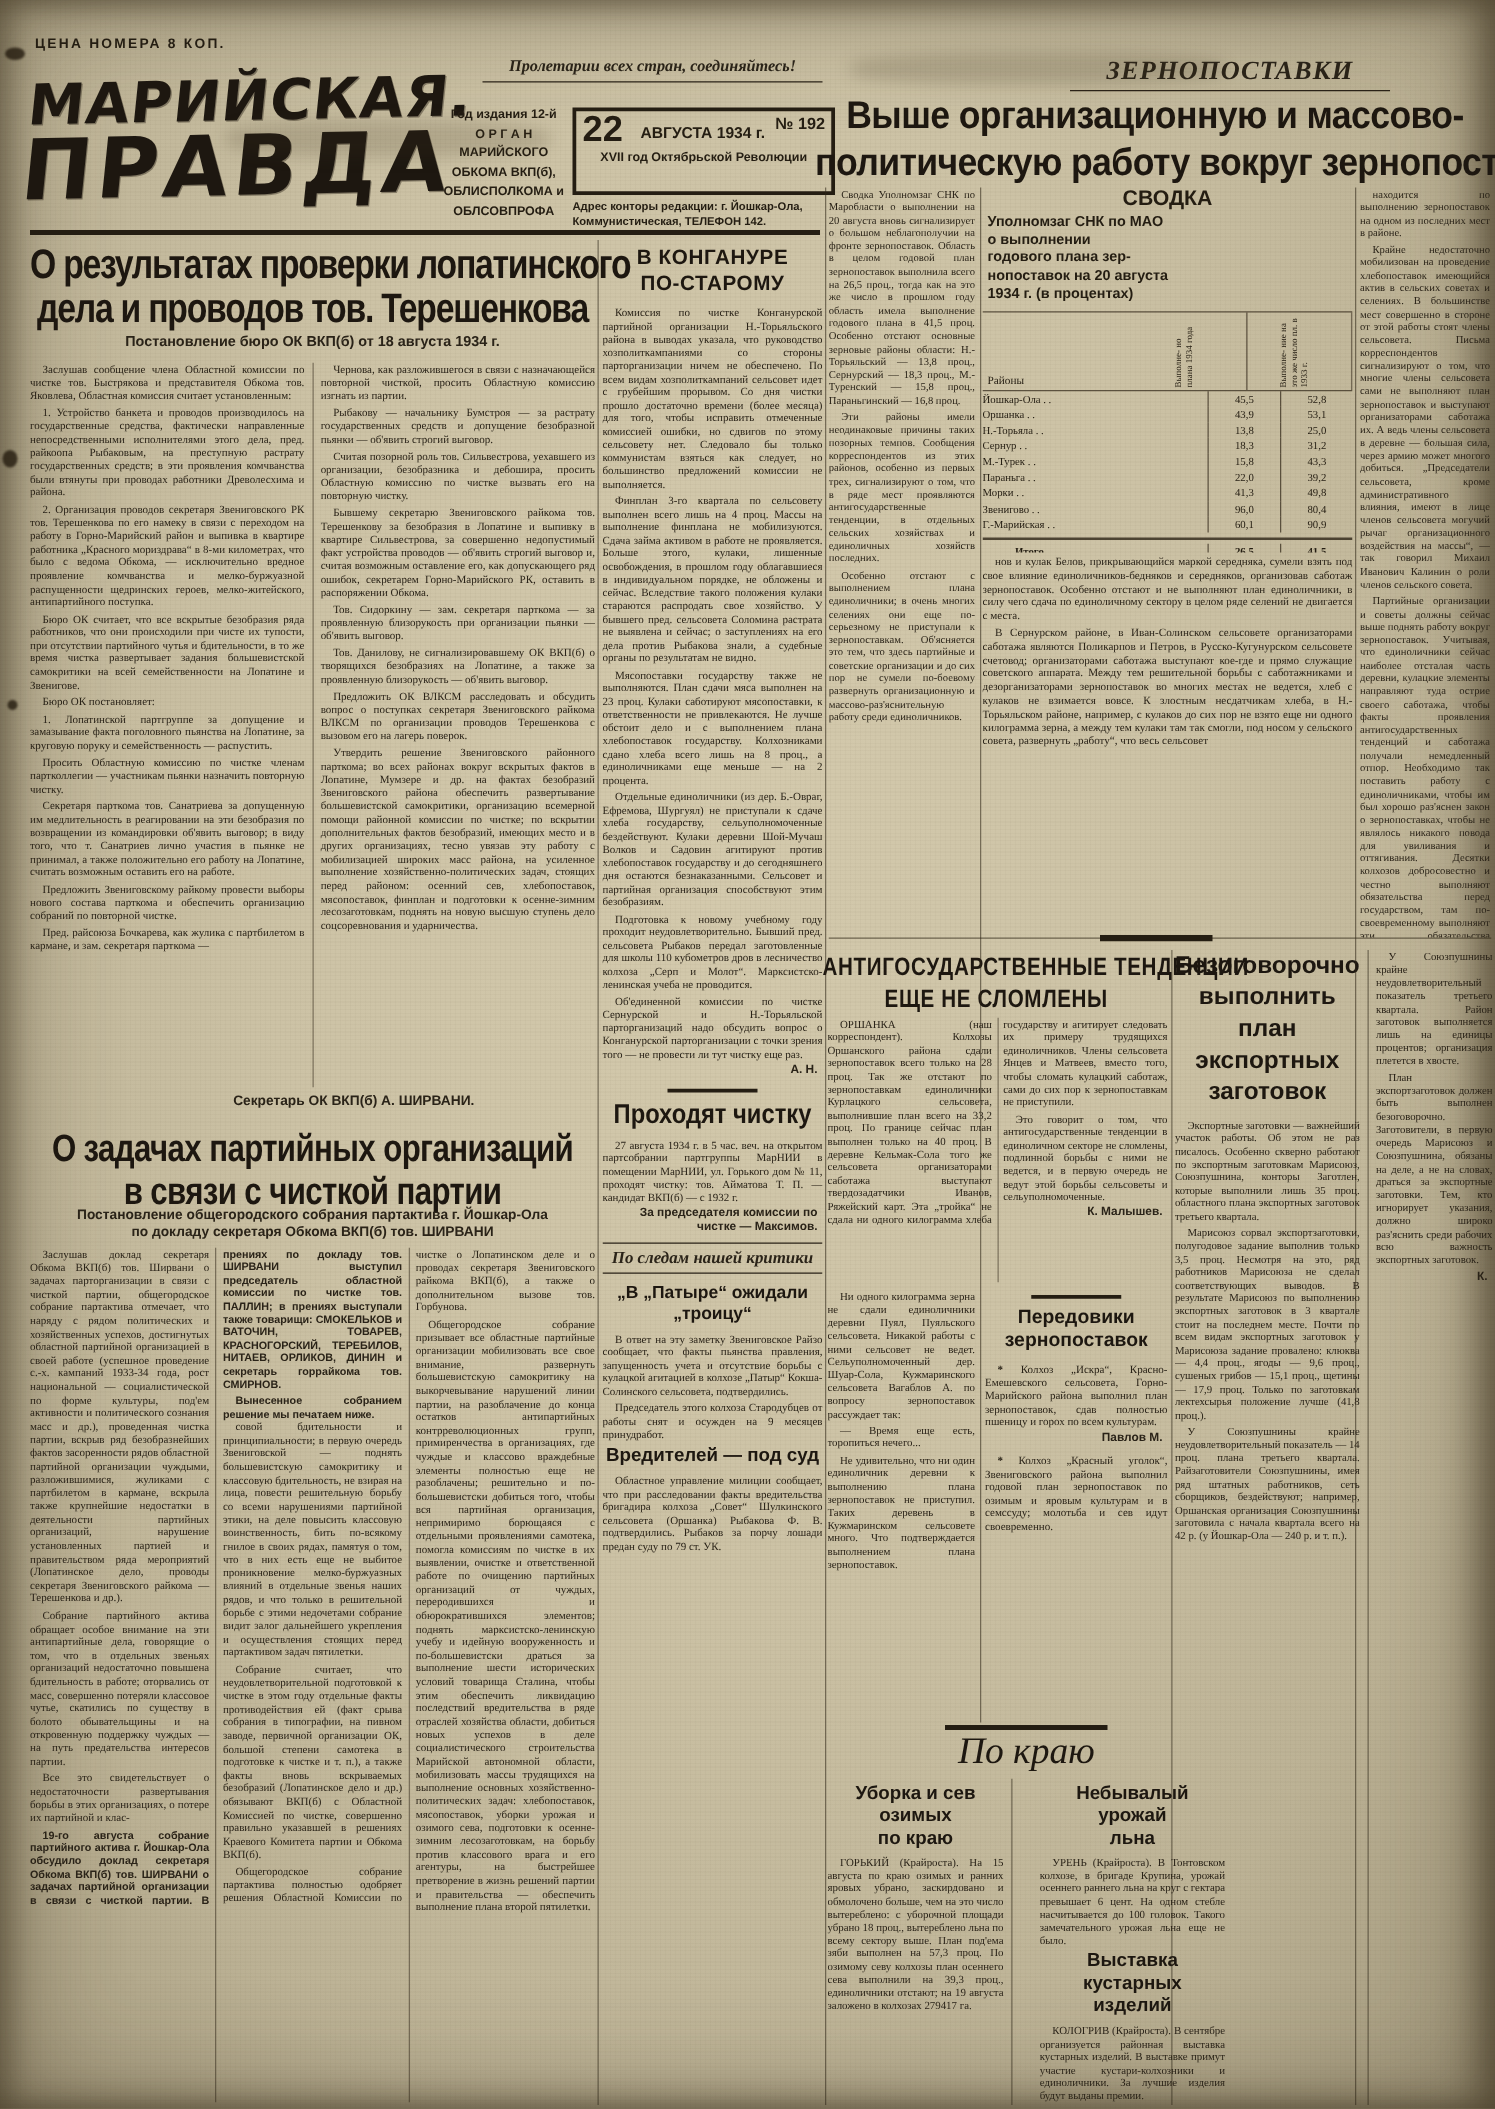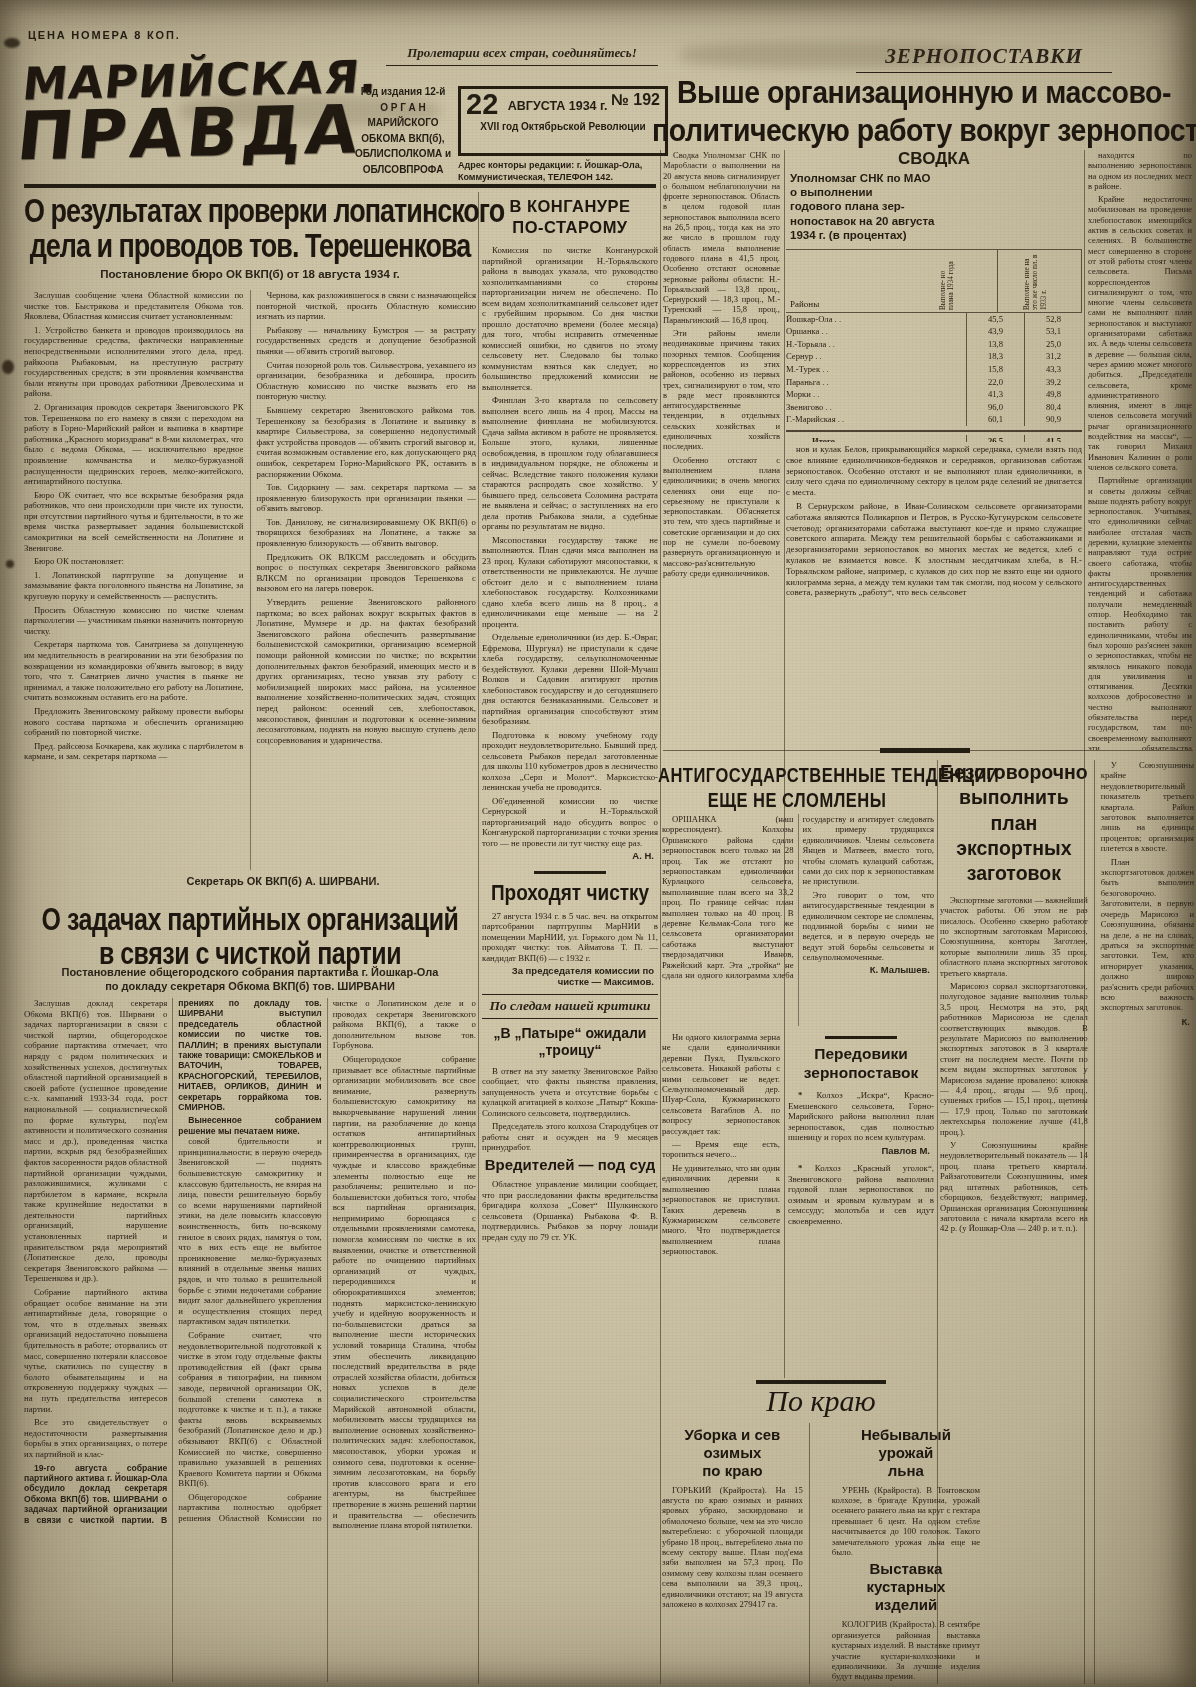--- a/index.html
+++ b/index.html
@@ -31,21 +31,21 @@
   #zern-label{ left:856px; top:46px; width:256px; font:italic 700 21px/1 "Liberation Serif", serif; letter-spacing:1px; border-bottom:1.5px solid #2a2217; padding-bottom:5px; }
   #masthead-title{ left:20px; top:60px; width:340px; color:#1d1710; transform:skewX(-7deg) rotate(-1.2deg); font-family:"DejaVu Sans", sans-serif; font-weight:800; text-shadow:1px 1px 0 rgba(30,22,12,.4); }
   #masthead-title .t1{ font-size:45px; line-height:.95; letter-spacing:1px; }
   #masthead-title .t2{ font-size:67px; line-height:.92; letter-spacing:4px; }
   #organ{ left:352px; top:84px; width:102px; font-family:"Liberation Sans", sans-serif; font-weight:700; color:#241d12; }
   #organ div{ font-size:10px; line-height:1.55; }
   #datebox{ left:458px; top:86px; width:194px; height:60px; border:3px solid #241d12; padding:2px 5px; font-family:"Liberation Sans", sans-serif; color:#241d12; }
   #datebox .row1{ display:flex; align-items:flex-start; }
   #datebox .dday{ font-size:29px; font-weight:800; line-height:.95; margin-right:6px; }
   #datebox .dmid{ flex:1; text-align:center; font-weight:700; font-size:12.5px; padding-top:8px; }
-  #datebox .dnum{ font-weight:800; font-size:16px; }
+  #datebox .dnum{ font-weight:800; font-size:13px; }
   #datebox .era{ text-align:center; font-weight:700; font-size:10px; line-height:1.15; margin-top:2px; }
   #address{ left:458px; top:160px; width:204px; font:700 9px/1.3 "Liberation Sans", sans-serif; color:#241d12; }
   #lead-headline{ left:652px; top:74px; width:544px; color:#1d1710; font-family:"Liberation Sans", sans-serif; font-weight:700; transform:scaleY(1.08); transform-origin:top center; }
   #lead-headline div{ font-size:28.5px; line-height:1.22; letter-spacing:-.5px; }
   
   .big-head{ color:#1d1710; font-family:"Liberation Sans", sans-serif; font-weight:700; transform:scaleY(1.22); transform-origin:top center; }
   #a1-head{ left:24px; top:194px; width:452px; }
   #a1-head div{ font-size:27px; line-height:1.08; letter-spacing:-1px; }
   #a1-subhead{ left:24px; top:268px; width:452px; font:700 11.5px/1.2 "Liberation Sans", sans-serif; }
   #a1-body{ left:24px; top:290px; width:452px; height:580px; column-count:2; column-gap:13px; column-rule:1px solid rgba(45,36,22,.5); font-size:8.8px; line-height:10.6px; }

